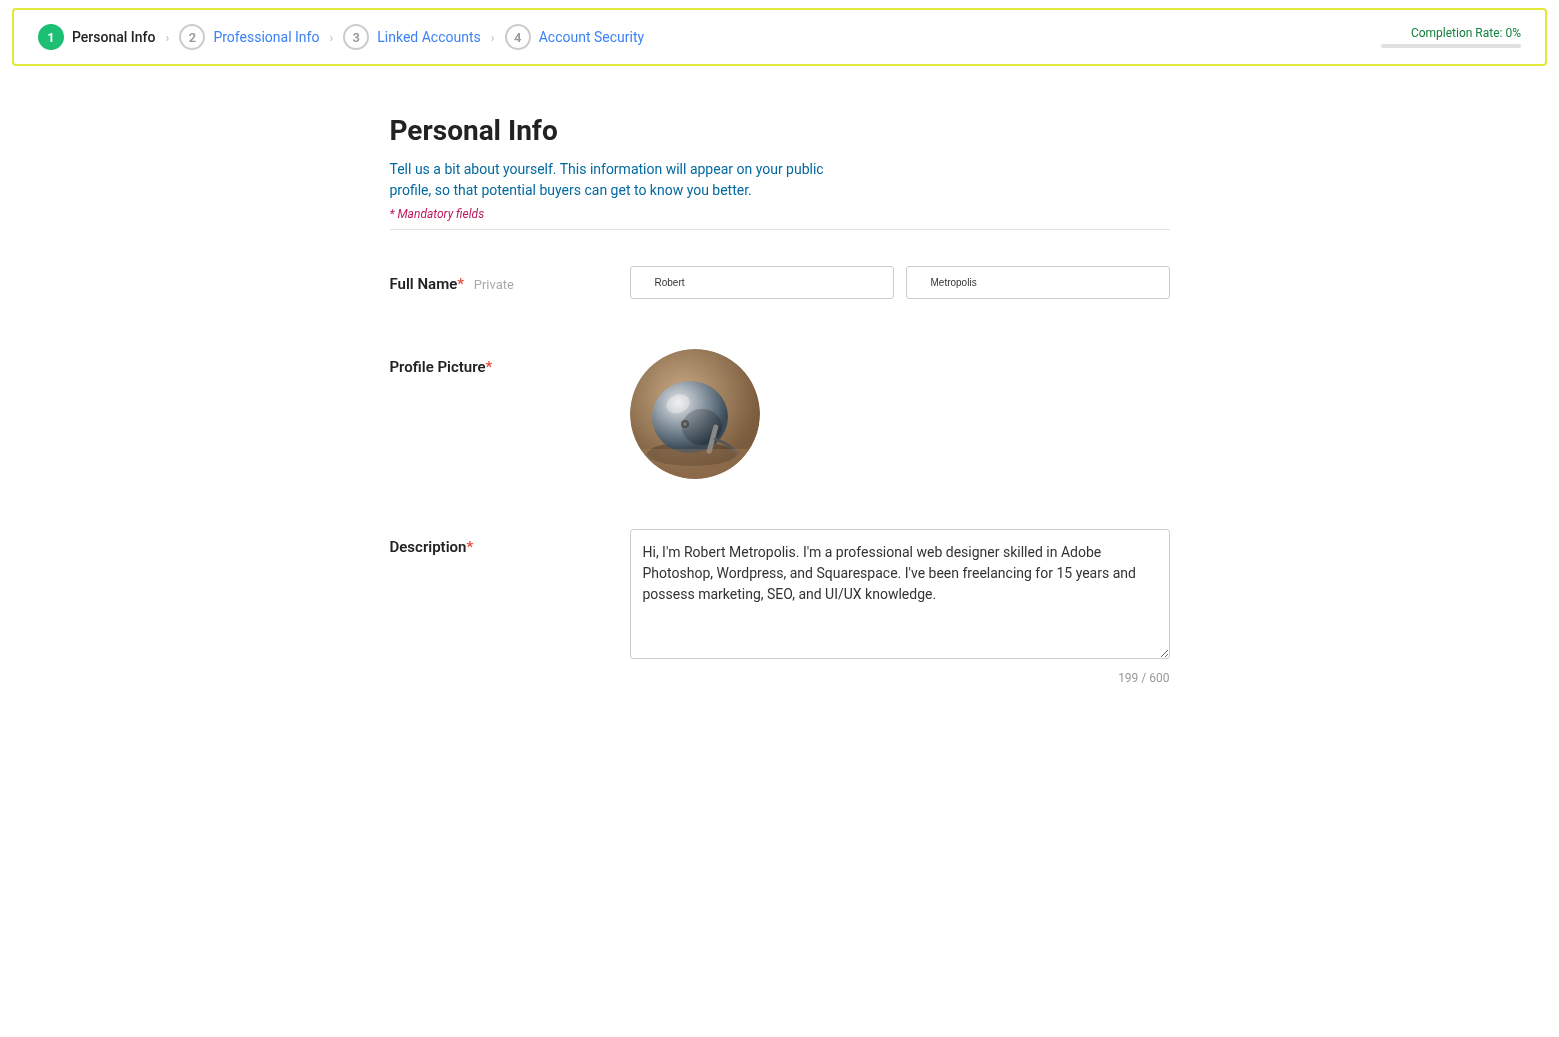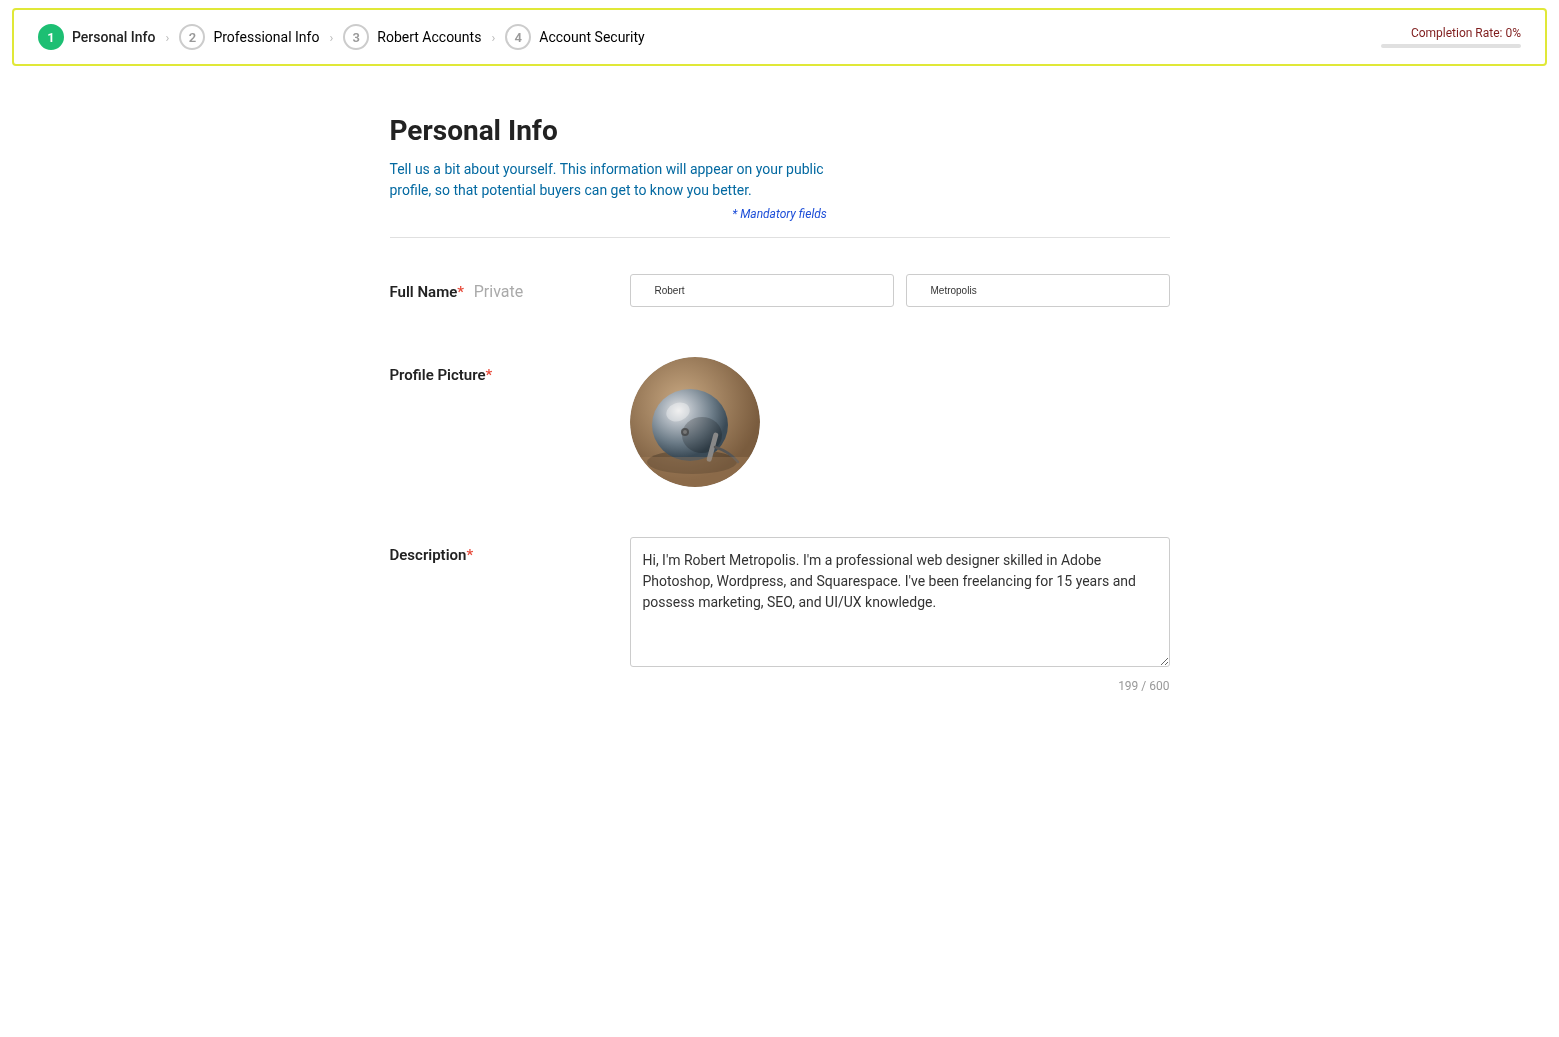--- a/index.html
+++ b/index.html
@@ -44,21 +44,21 @@
       color: #999;
       background: #fff;
     }
     .step-number.active {
       background: #1dbf73;
       border-color: #1dbf73;
       color: #fff;
     }
     .step-label {
       font-size: 14px;
-      color: #000000;
+      color: #3b82f6;
       white-space: nowrap;
     }
     .step-label.active {
       color: #222;
       font-weight: 500;
     }
     .step-arrow {
       color: #bbb;
       font-size: 13px;
       margin: 0 10px;
@@ -66,21 +66,21 @@
 
     
     .completion-area {
       display: flex;
       flex-direction: column;
       align-items: flex-end;
       gap: 4px;
     }
     .completion-label {
       font-size: 12px;
-      color: #7f1d1d;
+      color: #15803d;
     }
     .completion-bar-bg {
       width: 140px;
       height: 4px;
       background: #e0e0e0;
       border-radius: 2px;
     }
     .completion-bar-fill {
       height: 4px;
       background: #1dbf73;
@@ -102,25 +102,25 @@
       margin-bottom: 12px;
     }
     .page-description {
       font-size: 14px;
       color: #0369a1;
       line-height: 1.5;
       max-width: 440px;
       margin-bottom: 6px;
     }
     .mandatory-note {
-      text-align: center;
+      text-align: left;
       font-size: 12px;
-      color: #1d4ed8;
+      color: #be185d;
       font-style: italic;
-      margin-bottom: 16px;
+      margin-bottom: 8px;
     }
 
     .divider {
       border: none;
       border-top: 1px solid #e0e0e0;
       margin-bottom: 36px;
     }
 
     
     .form-row {
@@ -136,21 +136,21 @@
     .form-label {
       font-size: 15px;
       font-weight: 600;
       color: #222;
     }
     .form-label .required {
       color: #e74c3c;
     }
     .form-label .private-tag {
       font-weight: 400;
-      font-size: 16px;
+      font-size: 13px;
       color: #aaa;
       margin-left: 6px;
     }
     .form-control-col {
       flex: 1;
       display: flex;
       gap: 12px;
     }
     .text-input {
       border: 1px solid #ccc;
@@ -223,21 +223,21 @@
 
     <div class="step">
       <div class="step-number">2</div>
       <span class="step-label">Professional Info</span>
     </div>
 
     <span class="step-arrow">›</span>
 
     <div class="step">
       <div class="step-number">3</div>
-      <span class="step-label">Robert Accounts</span>
+      <span class="step-label">Linked Accounts</span>
     </div>
 
     <span class="step-arrow">›</span>
 
     <div class="step">
       <div class="step-number">4</div>
       <span class="step-label">Account Security</span>
     </div>
   </div>
 

